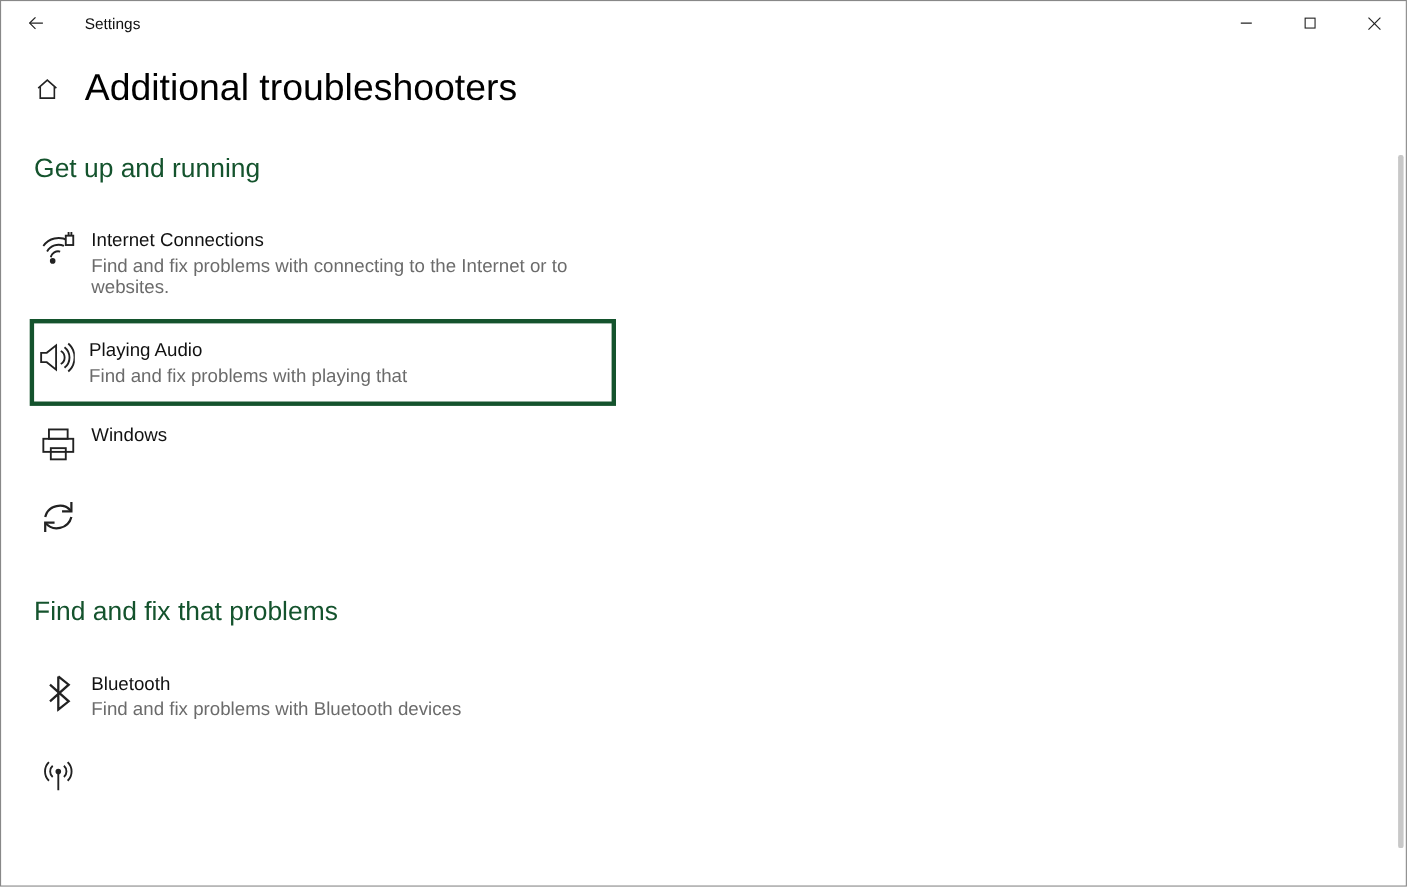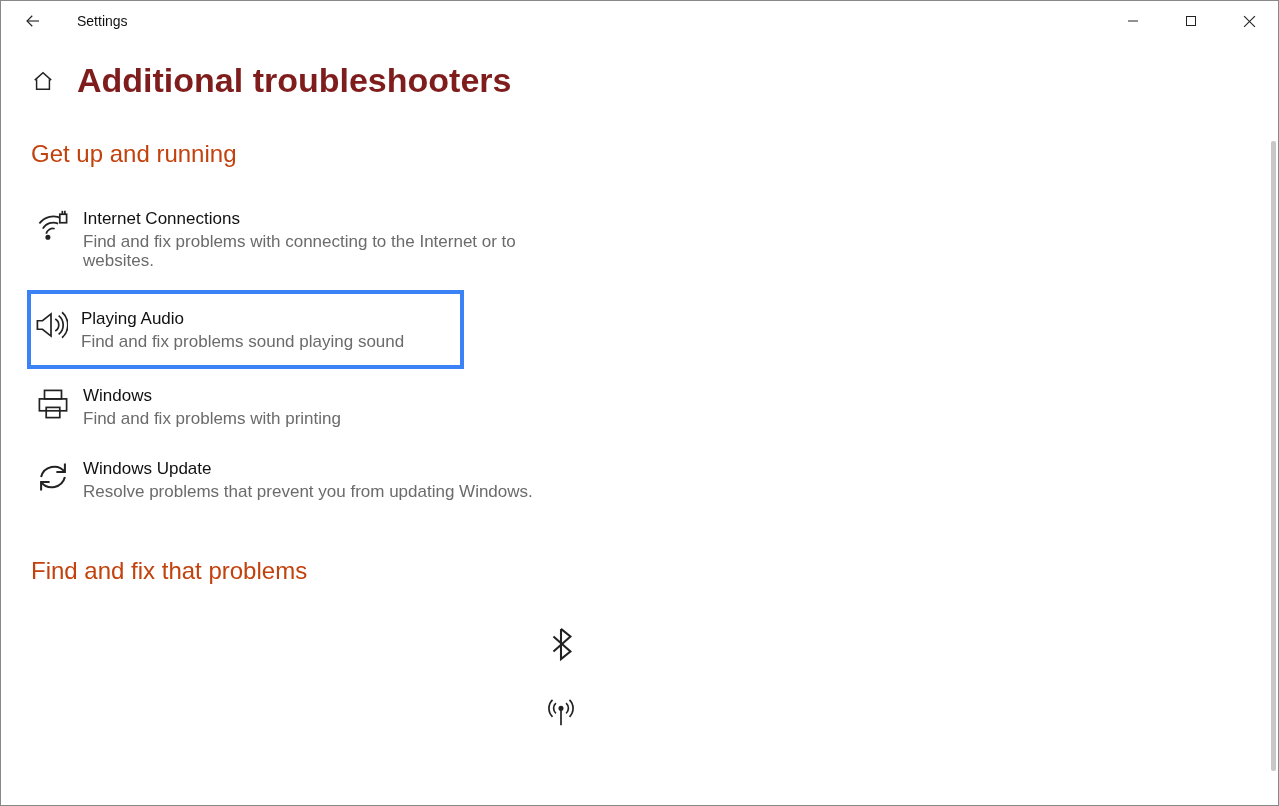--- a/index.html
+++ b/index.html
@@ -63,43 +63,42 @@
   }
   .home-icon {
     width: 24px;
     height: 24px;
     display:flex;
     align-items:center;
     justify-content:center;
   }
   .page-title {
     font-size: 34px;
-    font-weight: 700;
-    color: #7f1d1d;
+    font-weight: 400;
+    color: #000000;
   }
   .section-title {
     font-size: 24px;
     font-weight: 400;
     margin-bottom: 30px;
-    color: #c2410c;
+    color: #14532d;
   }
   .ts-list {
     width: 560px;
   }
   .ts-item {
     display: flex;
     align-items: flex-start;
     padding: 10px 10px 10px 2px;
     cursor: pointer;
     margin-bottom: 10px;
-    justify-content: flex-end;
   }
   .ts-item.highlighted {
-    border: 4px solid #3b82f6;
-    width: 437px;
+    border: 4px solid #14532d;
+    width: 533px;
     padding: 14px 10px 14px 0px;
     margin-left: -4px;
     margin-bottom: 6px;
   }
   .ts-icon {
     width: 40px;
     flex: 0 0 40px;
     display: flex;
     justify-content: center;
     padding-top: 2px;
@@ -203,64 +202,63 @@
       <div class="ts-icon">
         <svg width="34" height="30" viewBox="0 0 40 34" fill="none" stroke="#222" stroke-width="2">
           <path d="M4 12 H10 L20 4 V30 L10 22 H4 Z"></path>
           <path d="M25 10 A8 8 0 0 1 25 24"></path>
           <path d="M29 6 A14 14 0 0 1 29 28"></path>
           <path d="M33 2 A20 20 0 0 1 33 32"></path>
         </svg>
       </div>
       <div class="ts-text">
         <div class="ts-title">Playing Audio</div>
-        <div class="ts-desc">Find and fix problems sound playing sound</div>
+        <div class="ts-desc">Find and fix problems with playing that</div>
       </div>
     </div>
 
     <div class="ts-item">
       <div class="ts-icon">
         <svg width="34" height="34" viewBox="0 0 40 40" fill="none" stroke="#222" stroke-width="2">
           <rect x="10" y="4" width="20" height="10"></rect>
           <rect x="4" y="14" width="32" height="14"></rect>
           <rect x="12" y="24" width="16" height="12"></rect>
         </svg>
       </div>
       <div class="ts-text">
         <div class="ts-title">Windows</div>
-        <div class="ts-desc">Find and fix problems with printing</div>
       </div>
     </div>
 
     <div class="ts-item">
       <div class="ts-icon">
         <svg width="34" height="34" viewBox="0 0 40 40" fill="none" stroke="#222" stroke-width="2.4">
           <path d="M34 14 A16 16 0 0 0 6 20"></path>
           <polyline points="34 4 34 14 24 14"></polyline>
           <path d="M6 26 A16 16 0 0 0 34 20"></path>
           <polyline points="6 36 6 26 16 26"></polyline>
         </svg>
       </div>
-      <div class="ts-text">
-        <div class="ts-title">Windows Update</div>
-        <div class="ts-desc">Resolve problems that prevent you from updating Windows.</div>
-      </div>
     </div>
 
   </div>
 
   <div class="section2">
     <h2 class="section-title">Find and fix that problems</h2>
     <div class="ts-list">
 
       <div class="ts-item">
         <div class="ts-icon">
           <svg width="28" height="34" viewBox="0 0 24 36" fill="none" stroke="#222" stroke-width="2.2">
             <path d="M12 2 V34 L22 26 L4 10 M12 2 L22 10 L4 26"></path>
           </svg>
+        </div>
+        <div class="ts-text">
+          <div class="ts-title">Bluetooth</div>
+          <div class="ts-desc">Find and fix problems with Bluetooth devices</div>
         </div>
       </div>
 
       <div class="ts-item">
         <div class="ts-icon">
           <svg width="34" height="34" viewBox="0 0 40 40" fill="none" stroke="#222" stroke-width="2">
             <path d="M10 8 A14 14 0 0 0 10 28"></path>
             <path d="M14 12 A8 8 0 0 0 14 24"></path>
             <path d="M30 8 A14 14 0 0 1 30 28"></path>
             <path d="M26 12 A8 8 0 0 1 26 24"></path>

